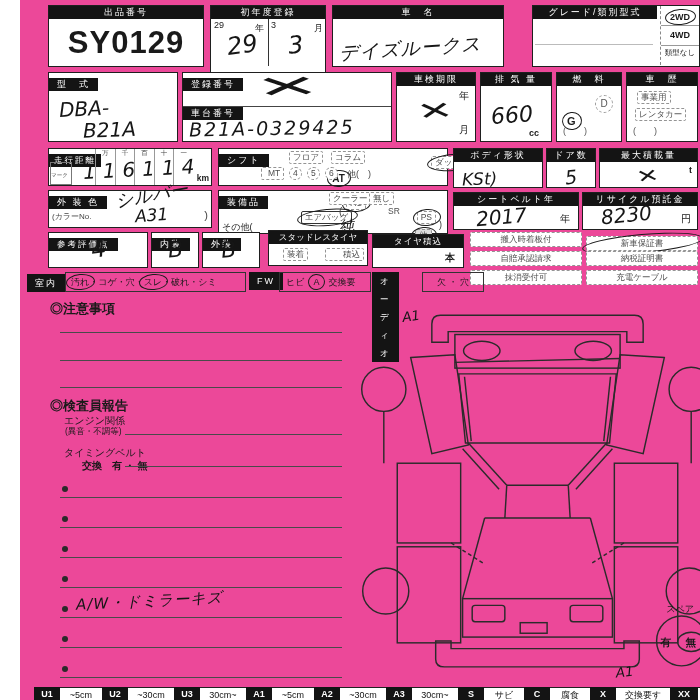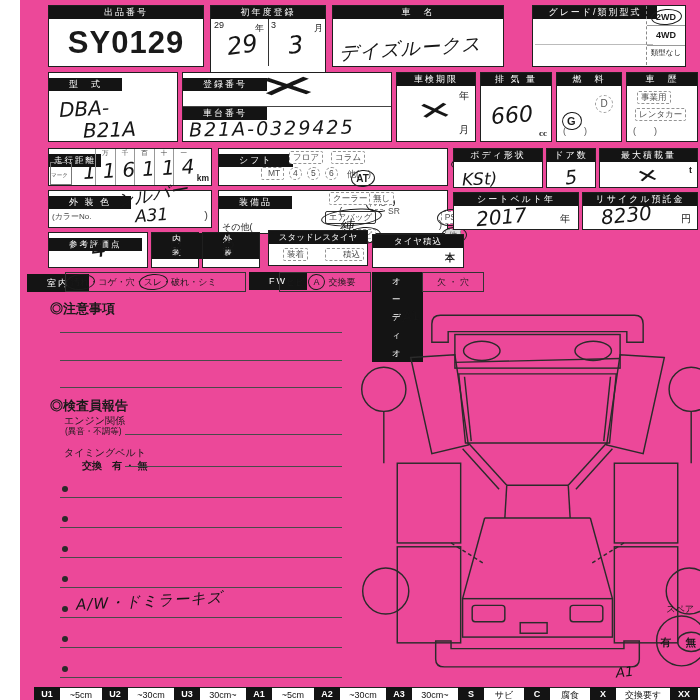--- a/index.html
+++ b/index.html
@@ -3,21 +3,21 @@
 <meta charset="utf-8">
 <style>
   html,body{margin:0;padding:0;background:#ffffff;}
   .sheet{position:relative;width:700px;height:700px;background:#ec4899;overflow:hidden;
          font-family:"Liberation Sans",sans-serif;color:#1a1a1a;margin-left:20px;}
   .abs{position:absolute;}
   .cell{position:absolute;border:1.5px solid #1f1f1f;background:#fff;box-sizing:border-box;}
   .bhd{background:#141414;color:#fff;font-size:9px;line-height:13px;text-align:center;
        letter-spacing:2px;box-sizing:border-box;}
   .tab{display:inline-block;background:#141414;color:#fff;font-size:9px;line-height:13px;
-       padding:0 20px;letter-spacing:2px;}
+       padding:0 8px;letter-spacing:2px;}
   .hw{font-family:"DejaVu Sans",sans-serif;font-style:italic;color:#161616;}
   .chip{display:inline-block;border:1px dashed #949494;color:#4c4c4c;font-size:8.5px;
         line-height:11px;padding:0 3px;border-radius:2px;background:#fff;}
   .circ{position:relative;}
   .circ::after{content:'';position:absolute;left:-5px;right:-6px;top:-3px;bottom:-3px;
        border:1.7px solid #1c1c1c;border-radius:50%;transform:rotate(-5deg);pointer-events:none;}
   .rline{position:absolute;border-bottom:1.3px solid #4a4a4a;}
   .dot{position:absolute;width:6px;height:6px;border-radius:50%;background:#2a2a2a;}
   .paren{font-size:9px;color:#555;}
   .unit{font-size:9px;font-weight:bold;}
@@ -51,21 +51,21 @@
       <span class="abs" style="right:4px;top:3px;font-size:9px;">月</span>
       <span class="hw abs" style="left:20px;top:12px;font-size:24px;transform:rotate(-6deg);">3</span>
     </div>
   </div>
 
   <div class="cell" style="left:312px;top:5px;width:172px;height:62px;">
     <div class="bhd">車　名</div>
     <div class="hw" style="font-size:19px;margin:16px 0 0 6px;transform:rotate(-4deg);letter-spacing:1px;">デイズルークス</div>
   </div>
 
-  <div class="cell" style="left:512px;top:5px;width:154px;height:62px;">
+  <div class="cell" style="left:512px;top:5px;width:168px;height:62px;">
     <div class="bhd" style="width:124px;">グレード/類別型式</div>
     <div class="abs" style="left:2px;top:38px;width:118px;border-top:1px solid #bbb;"></div>
     <div class="abs" style="right:0;top:0;width:38px;height:59px;border-left:1px dashed #888;">
       <div style="height:19px;border-bottom:1px solid #999;text-align:center;">
         <span class="circ" style="font-size:9px;font-weight:bold;line-height:19px;">2WD</span>
       </div>
       <div style="height:19px;border-bottom:1px solid #999;text-align:center;font-size:9px;font-weight:bold;line-height:19px;">4WD</div>
       <div style="height:20px;text-align:center;font-size:7.5px;line-height:9px;padding-top:2px;">類型なし</div>
     </div>
   </div>
@@ -87,21 +87,21 @@
   <div class="cell" style="left:376px;top:72px;width:80px;height:70px;">
     <div class="bhd">車検期限</div>
     <span class="abs" style="right:6px;top:16px;font-size:10px;">年</span>
     <span class="abs" style="right:6px;bottom:4px;font-size:10px;">月</span>
     <span class="xmark abs" style="left:28px;top:24px;font-size:24px;transform:scaleX(1.8) rotate(-6deg);">✕</span>
   </div>
 
   <div class="cell" style="left:460px;top:72px;width:72px;height:70px;">
     <div class="bhd">排 気 量</div>
     <div class="hw" style="font-size:22px;margin:16px 0 0 10px;transform:rotate(-4deg);">660</div>
-    <span class="unit abs" style="right:4px;bottom:3px;font-family:Liberation Serif, serif;">cc</span>
+    <span class="unit abs" style="right:12px;bottom:3px;">cc</span>
   </div>
 
   <div class="cell" style="left:536px;top:72px;width:66px;height:70px;">
     <div class="bhd">燃　料</div>
     <span class="circ abs" style="left:10px;top:25px;font-size:11px;font-weight:bold;">G</span>
     <span class="abs" style="left:38px;top:22px;width:16px;height:16px;border:1px dashed #999;border-radius:50%;text-align:center;font-size:10px;line-height:16px;color:#555;">D</span>
     <span class="paren abs" style="left:6px;bottom:3px;">(　　)</span>
   </div>
 
   <div class="cell" style="left:606px;top:72px;width:72px;height:70px;">
@@ -206,20 +206,28 @@
   <div class="cell" style="left:248px;top:230px;width:100px;height:36px;border-width:1.2px;">
     <div class="bhd" style="font-size:8.5px;letter-spacing:0;">スタッドレスタイヤ</div>
     <span class="chip abs" style="left:14px;top:17px;">装着</span>
     <span class="chip abs" style="left:56px;top:17px;padding-left:17px;">積込</span>
   </div>
   <div class="cell" style="left:352px;top:234px;width:92px;height:34px;border-width:1.2px;">
     <div class="bhd" style="font-size:8.5px;letter-spacing:1px;">タイヤ積込</div>
     <span class="abs" style="right:8px;bottom:2px;font-size:10px;font-weight:bold;">本</span>
   </div>
 
+  <div class="abs" style="left:450px;top:232px;width:228px;">
+    <span class="chip abs" style="left:0;top:0;width:104px;text-align:center;line-height:13px;">搬入時着板付</span>
+    <span class="chip circ abs" style="left:116px;top:0;width:104px;text-align:center;line-height:13px;">新車保証書</span>
+    <span class="chip abs" style="left:0;top:19px;width:104px;text-align:center;line-height:13px;">自賠承認請求</span>
+    <span class="chip abs" style="left:116px;top:19px;width:104px;text-align:center;line-height:13px;">納税証明書</span>
+    <span class="chip abs" style="left:0;top:38px;width:104px;text-align:center;line-height:13px;">抹消受付可</span>
+    <span class="chip abs" style="left:116px;top:38px;width:104px;text-align:center;line-height:13px;">充電ケーブル</span>
+  </div>
 
   <div class="abs" style="left:7px;top:272px;height:19px;">
     <span class="tab" style="line-height:18px;">室内</span><span class="abs" style="left:38px;top:0;width:174px;height:18px;border:1px solid #333;font-size:9px;line-height:18px;padding-left:5px;white-space:nowrap;">
       <span class="circ">汚れ</span><span>・</span><span>コゲ</span><span>・</span><span>穴</span><span>・</span><span class="circ">スレ</span><span>・</span><span>破れ</span><span>・</span><span>シミ</span>
     </span>
     <span class="tab abs" style="left:222px;line-height:18px;">FW</span>
     <span class="abs" style="left:252px;top:0;width:84px;height:18px;border:1px solid #333;font-size:9px;line-height:18px;padding-left:6px;white-space:nowrap;">
       <span>ヒビ</span>　<span class="circ">A</span>　<span>交換要</span>
     </span>
     <span class="tab abs" style="left:345px;line-height:18px;font-size:8.5px;">オーディオ</span>

